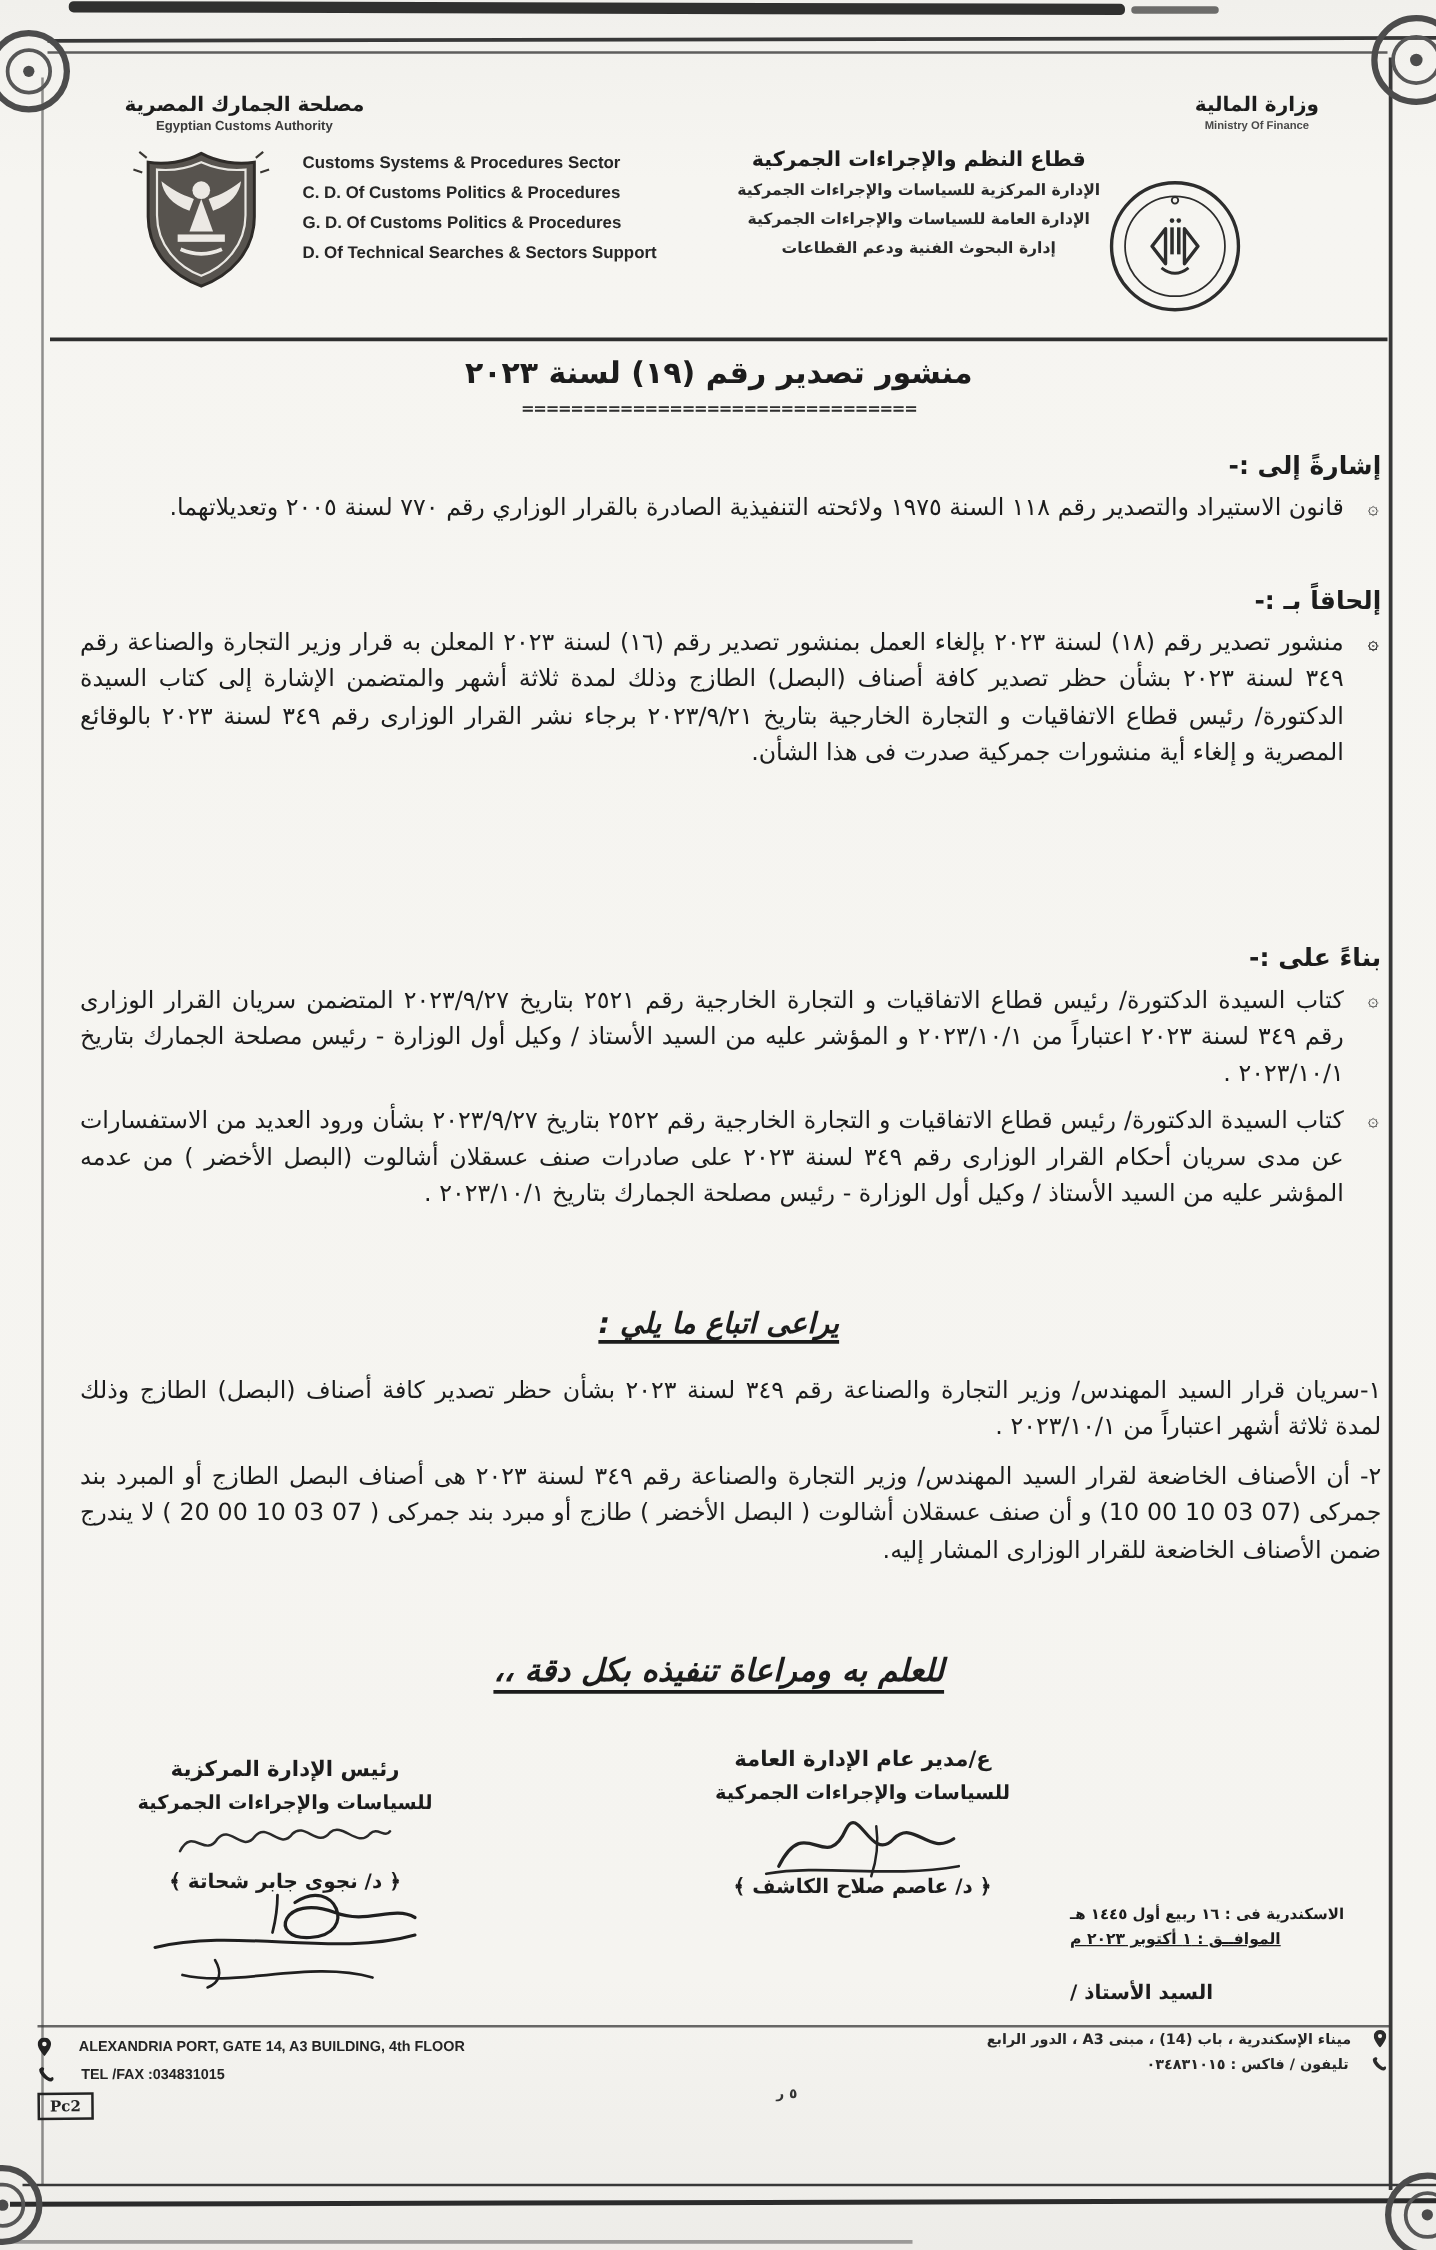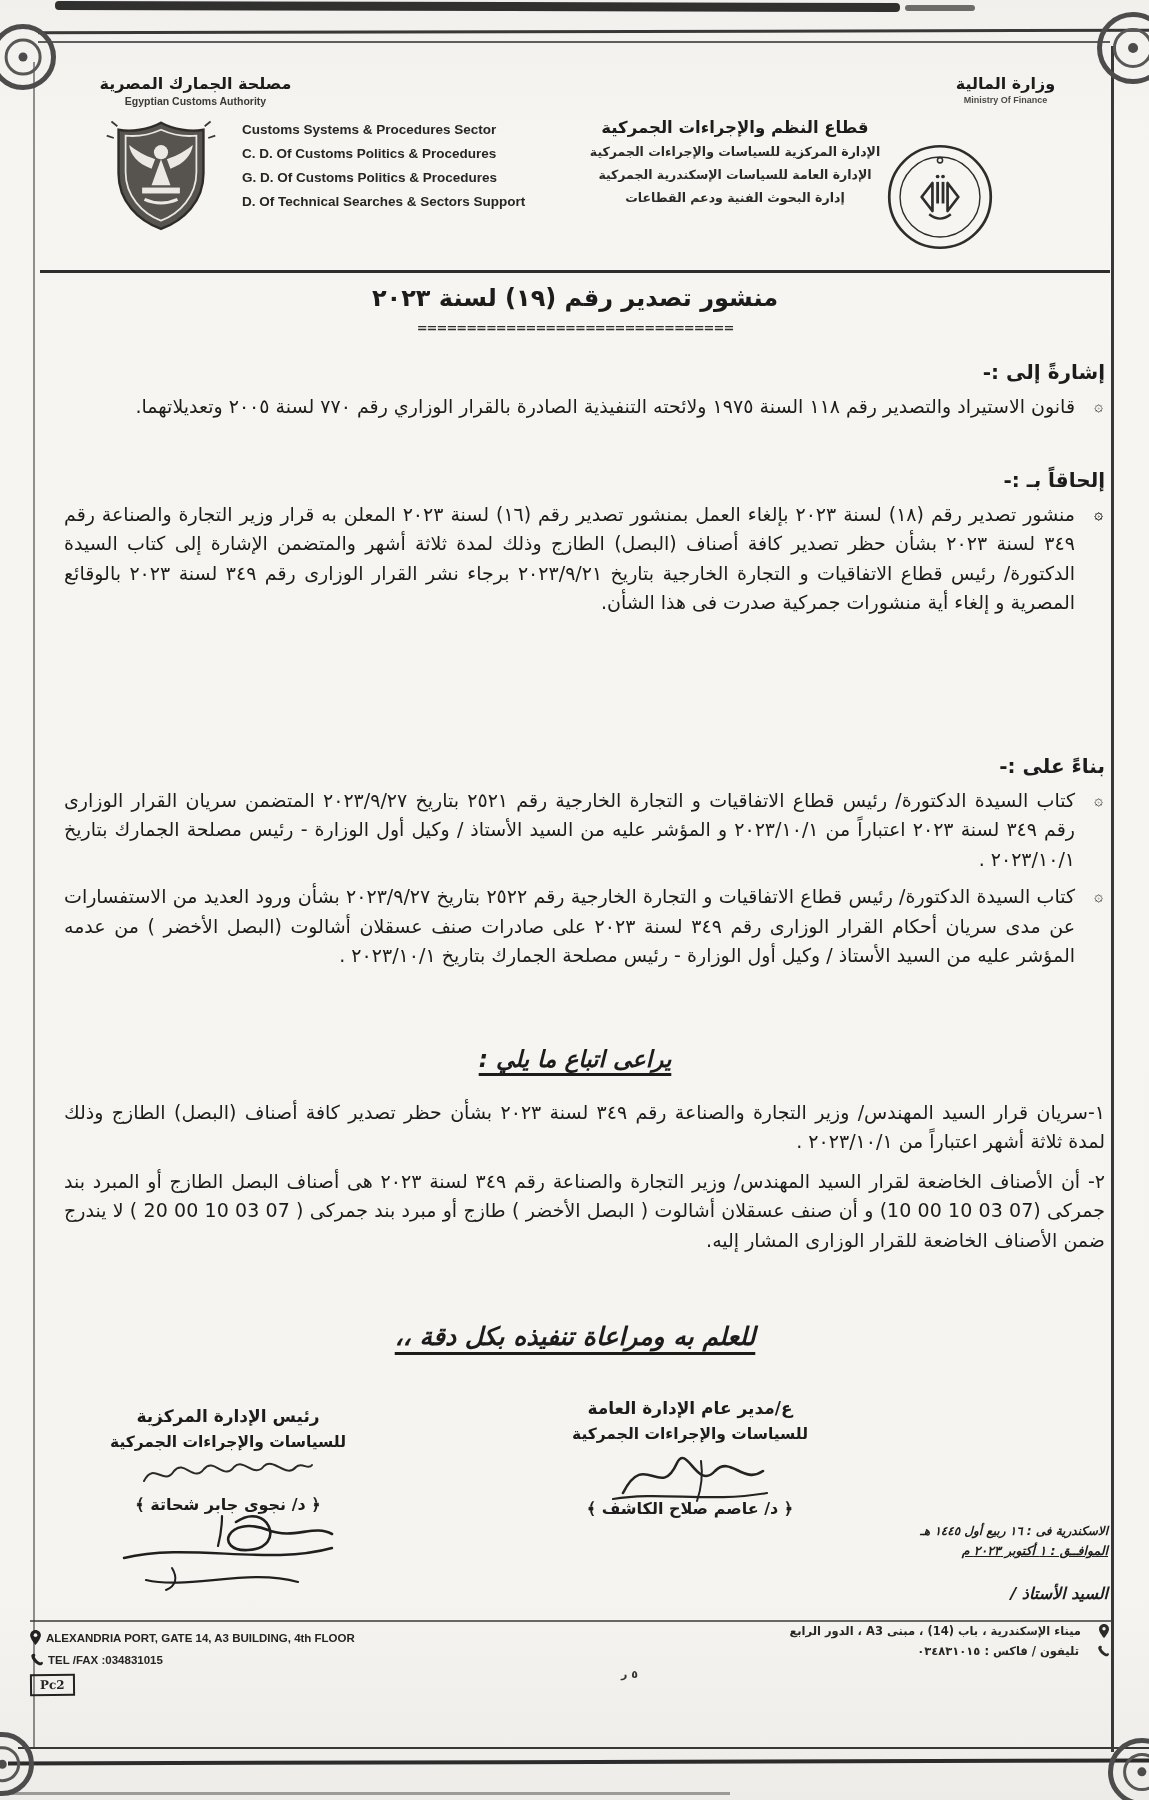--- a/index.html
+++ b/index.html
@@ -45,28 +45,28 @@
   .closing{direction:rtl;text-align:center;font-size:25px;font-weight:bold;font-style:italic;
            text-decoration:underline;text-underline-offset:7px;text-decoration-thickness:3px;}
 
   
   .sig{direction:rtl;text-align:center;}
   .sig .t1{font-size:17px;font-weight:bold;margin:0;}
   .sig .t2{font-size:15.5px;font-weight:bold;margin:7px 0 0;}
   .sig .nm{font-size:16px;font-weight:bold;margin:2px 0 0;}
 
   
-  .dateblock{direction:rtl;text-align:right;font-style:italic;}
+  .dateblock{direction:rtl;text-align:left;}
   .dateblock .d1{font-size:12px;font-weight:bold;margin:0;}
   .dateblock .d2{font-size:12.5px;font-weight:bold;margin:5px 0 0;text-decoration:underline;}
   .dateblock .d3{font-size:16px;font-weight:bold;margin:26px 0 0;}
 
   
   .foot-en{font-family:"Liberation Sans",sans-serif;font-size:11.5px;font-weight:bold;color:#242424;}
-  .foot-en .row{display:flex;align-items:center;gap:5px;margin-bottom:8px;}
+  .foot-en .row{display:flex;align-items:center;gap:22px;margin-bottom:8px;}
   .page-code{display:inline-block;border:2px solid #232323;padding:2px 8px;font-size:12px;font-weight:bold;
              font-family:"DejaVu Serif",serif;transform:rotate(-0.5deg);}
   .foot-ar{direction:rtl;text-align:right;font-size:11.5px;font-weight:bold;color:#262626;}
   .foot-ar .row{display:flex;align-items:center;justify-content:flex-start;gap:18px;margin-bottom:6px;direction:rtl;}
   .initials{font-size:11px;font-weight:bold;color:#333;margin-top:10px;text-align:left;padding-left:6px;}
 </style>
 </head>
 <body>
 
 <div id="page">
@@ -109,21 +109,21 @@
   <div class="abs sector-en" style="left:242px;top:122px;width:360px;">
     <p>Customs Systems &amp; Procedures Sector</p>
     <p>C. D. Of Customs Politics &amp; Procedures</p>
     <p>G. D. Of Customs Politics &amp; Procedures</p>
     <p>D. Of Technical Searches &amp; Sectors Support</p>
   </div>
 
   <div class="abs sector-ar" style="left:585px;top:118px;width:300px;">
     <p class="l0">قطاع النظم والإجراءات الجمركية</p>
     <p class="ln">الإدارة المركزية للسياسات والإجراءات الجمركية</p>
-    <p class="ln">الإدارة العامة للسياسات الإسكندرية الجمركية</p>
+    <p class="ln">الإدارة العامة للسياسات والإجراءات الجمركية</p>
     <p class="ln">إدارة البحوث الفنية ودعم القطاعات</p>
   </div>
 
   <div class="abs hdr-center" style="left:928px;top:74px;width:155px;">
     <div class="ministry-ar">وزارة المالية</div>
     <div class="ministry-en">Ministry Of Finance</div>
   </div>
   <svg class="abs" style="left:886px;top:143px;" width="108" height="108" viewBox="0 0 100 100">
     <circle cx="50" cy="50" r="47" fill="none" stroke="#2d2d2d" stroke-width="2.5"></circle>
     <circle cx="50" cy="50" r="37" fill="none" stroke="#2d2d2d" stroke-width="1.3"></circle>

